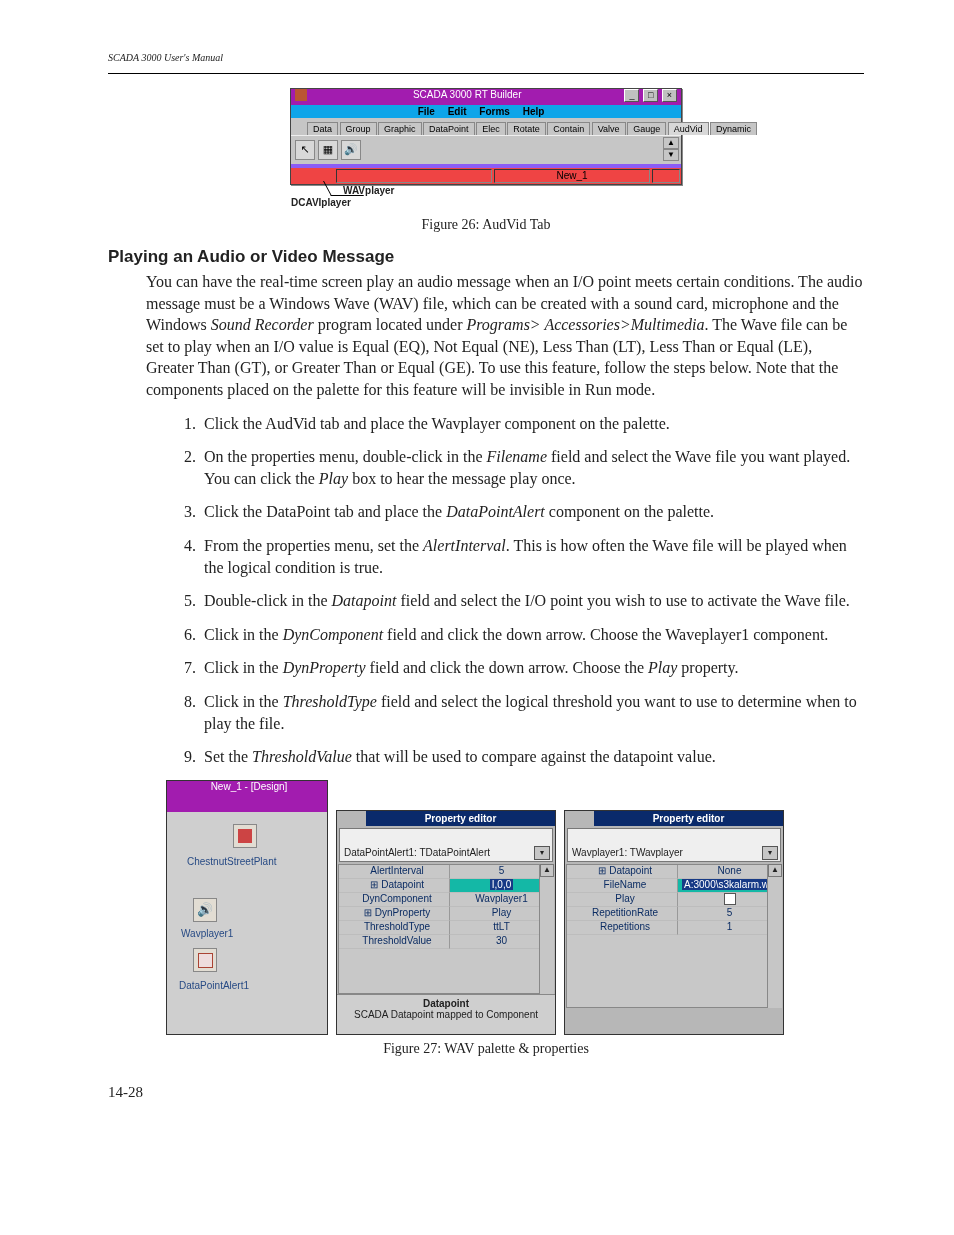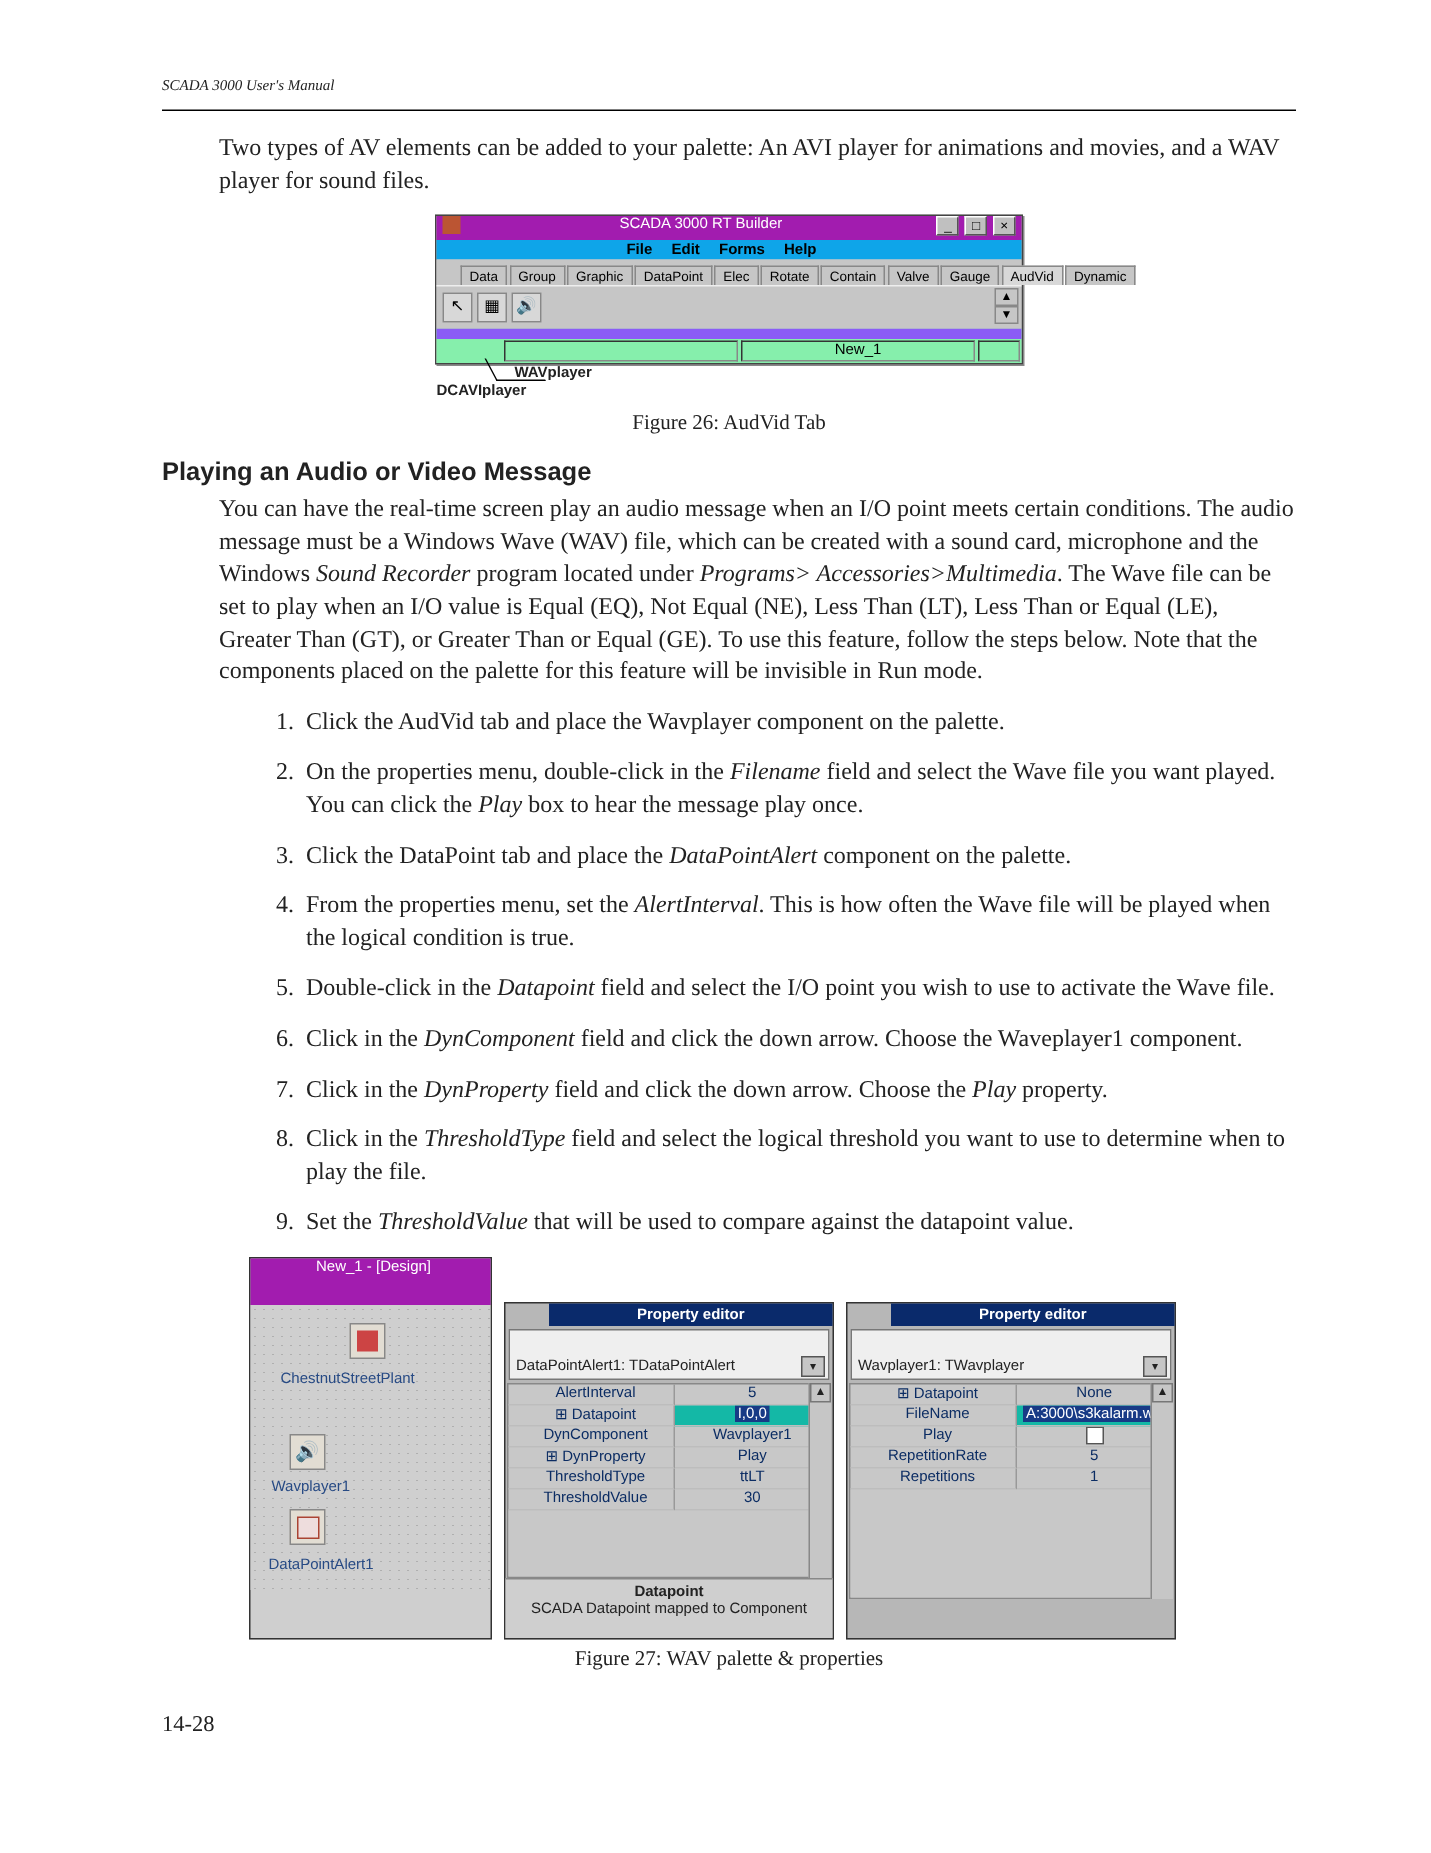--- a/index.html
+++ b/index.html
@@ -137,23 +137,23 @@
   }
   .scroll-btns {
     position:absolute; right:2px; top:1px;
     display:flex; flex-direction:column;
   }
   .scroll-btns span{
     width:14px;height:10px;border:1px solid #888;background:#c6c6c6;
     font-size:8px;line-height:9px;text-align:center;
   }
   .statusbar {
-    background:#86efac;
+    background:#ef4444;
     height:16px;
-    border-top:7px solid #8b5cf6;
+    border-top:4px solid #8b5cf6;
     display:flex;
     padding-left:44px;
   }
   .status-cell{
     flex:1; border:1px inset #888; margin:1px; font-size:10px; padding:0 4px;
   }
   .labels-under {
     font-size:10px; font-family: Arial, sans-serif; font-weight:bold;
     width:390px; margin:0 auto; position:relative; height:26px;
   }
@@ -254,23 +254,20 @@
 </style>
 </head>
 <body>
 
 <div class="page">
 
   <div class="running-head">SCADA 3000 User's Manual</div>
   <hr class="rule">
 
 
-  <div class="body-block">
-    <p>Two types of AV elements can be added to your palette: An AVI player for animations and movies, and a WAV player for sound files.</p>
-  </div>
 
   <div class="fig-wrap">
     <div class="win">
       <div class="titlebar">
         <span class="t-icon"></span>
         <span class="t-title">SCADA 3000 RT Builder</span>
         <span class="t-btns">
           <span>_</span>
           <span>□</span>
           <span>×</span>

